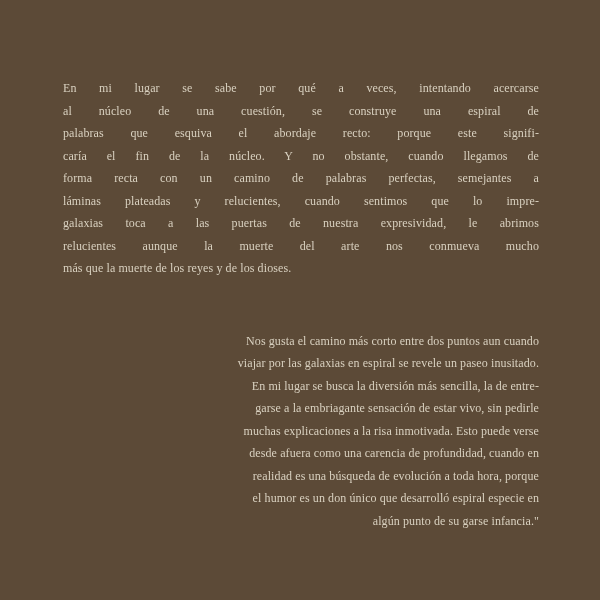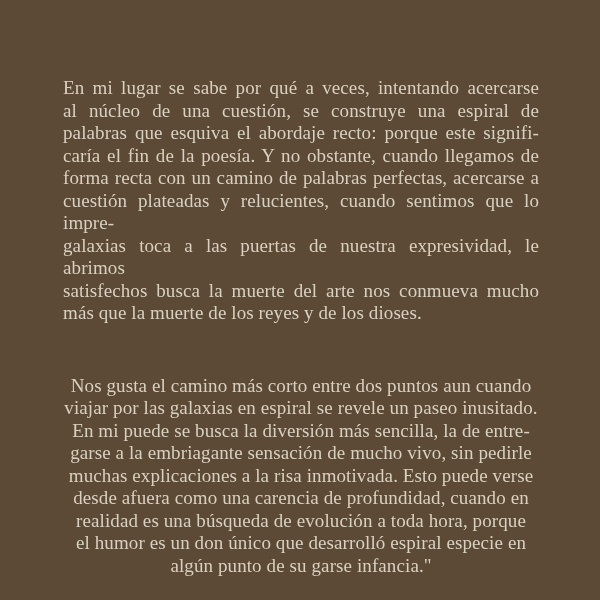--- a/index.html
+++ b/index.html
@@ -18,66 +18,66 @@
     height: 600px;
     background: #5c4a37;
   }
   .text-block {
     position: absolute;
     left: 63px;
     top: 77px;
     width: 476px;
     color: #d9d1c0;
     font-family: "Liberation Serif", "DejaVu Serif", serif;
-    font-size: 19px;
+    font-size: 12px;
     line-height: 22.5px;
     letter-spacing: 0.1px;
   }
   .para {
     margin: 0;
     padding: 0;
   }
   .para + .para {
     margin-top: 50px;
   }
   .line {
     min-height: 22.5px;
-    text-align: center;
+    text-align: right;
     white-space: normal;
   }
   
   .para.justified .line {
     text-align: justify;
     text-align-last: justify;
   }
   .para.justified .line:last-child {
     text-align-last: left;
   }
 </style>
 </head>
 <body style="background: rgb(92, 74, 55);">
 
 <div class="page" style="background: rgb(92, 74, 55);">
   <div class="text-block" style="color: rgb(217, 209, 192);">
     <div class="para justified">
         <div class="line">En mi lugar se sabe por qué a veces, intentando acercarse</div>
         <div class="line">al núcleo de una cuestión, se construye una espiral de</div>
         <div class="line">palabras que esquiva el abordaje recto: porque este signifi-</div>
-        <div class="line">caría el fin de la poesía. Y no obstante, cuando llegamos de</div>
-        <div class="line">forma recta con un camino de palabras perfectas, acercarse a</div>
-        <div class="line">cuestión plateadas y relucientes, cuando sentimos que lo impre-</div>
+        <div class="line">caría el fin de la núcleo. Y no obstante, cuando llegamos de</div>
+        <div class="line">forma recta con un camino de palabras perfectas, semejantes a</div>
+        <div class="line">láminas plateadas y relucientes, cuando sentimos que lo impre-</div>
         <div class="line">galaxias toca a las puertas de nuestra expresividad, le abrimos</div>
-        <div class="line">satisfechos busca la muerte del arte nos conmueva mucho</div>
+        <div class="line">relucientes aunque la muerte del arte nos conmueva mucho</div>
         <div class="line">más que la muerte de los reyes y de los dioses.</div>
       </div>
     <div class="para">
         <div class="line">Nos gusta el camino más corto entre dos puntos aun cuando</div>
         <div class="line">viajar por las galaxias en espiral se revele un paseo inusitado.</div>
-        <div class="line">En mi puede se busca la diversión más sencilla, la de entre-</div>
-        <div class="line">garse a la embriagante sensación de mucho vivo, sin pedirle</div>
+        <div class="line">En mi lugar se busca la diversión más sencilla, la de entre-</div>
+        <div class="line">garse a la embriagante sensación de estar vivo, sin pedirle</div>
         <div class="line">muchas explicaciones a la risa inmotivada. Esto puede verse</div>
         <div class="line">desde afuera como una carencia de profundidad, cuando en</div>
         <div class="line">realidad es una búsqueda de evolución a toda hora, porque</div>
         <div class="line">el humor es un don único que desarrolló espiral especie en</div>
         <div class="line">algún punto de su garse infancia."</div>
       </div>
   </div>
 </div>
 
 </body></html>

